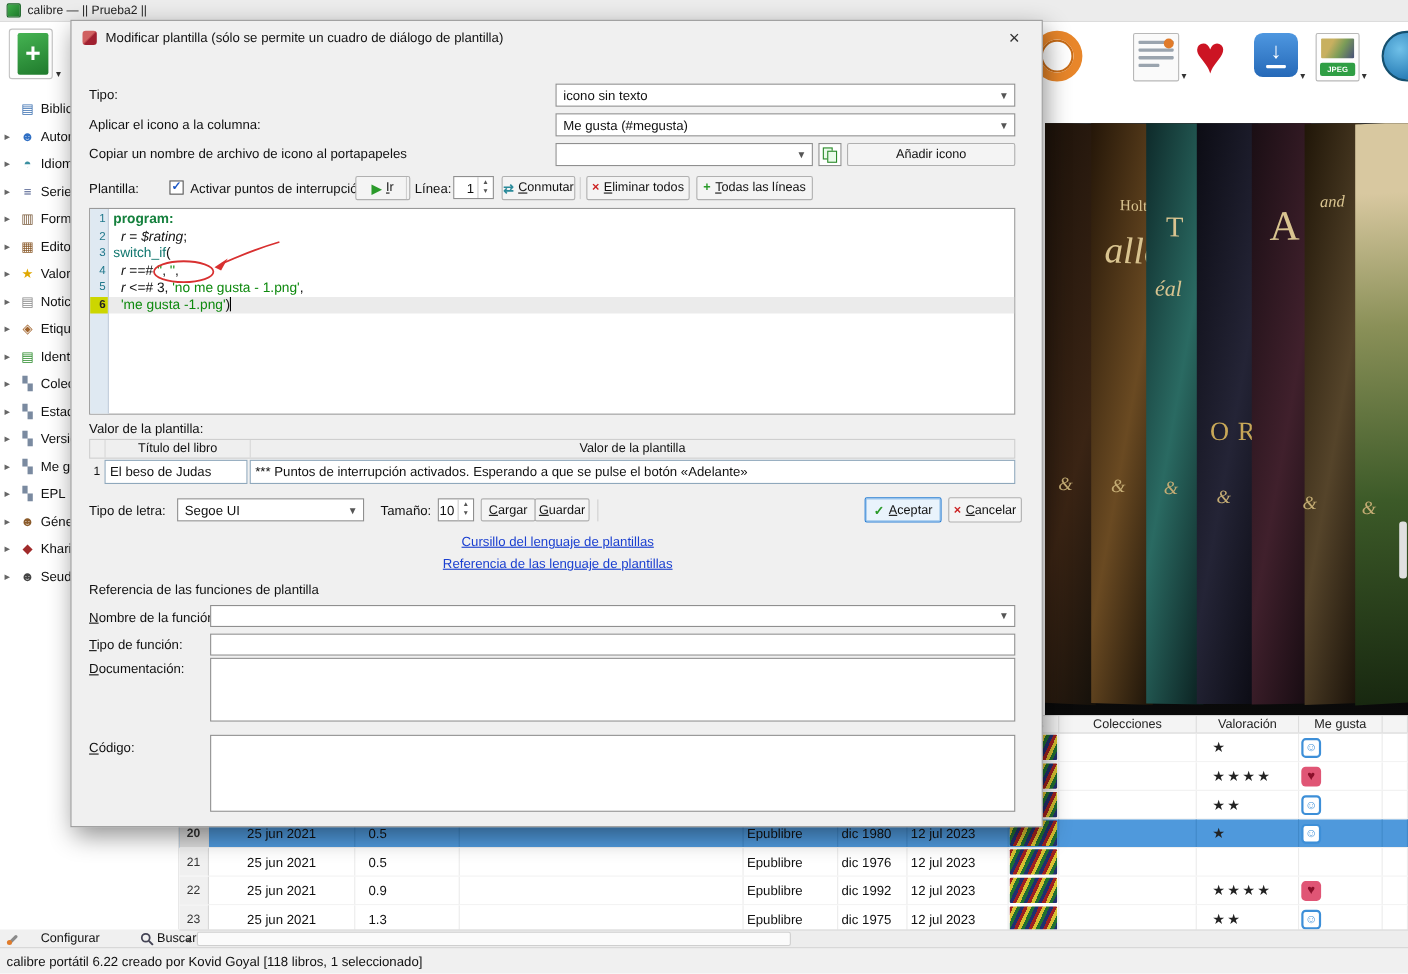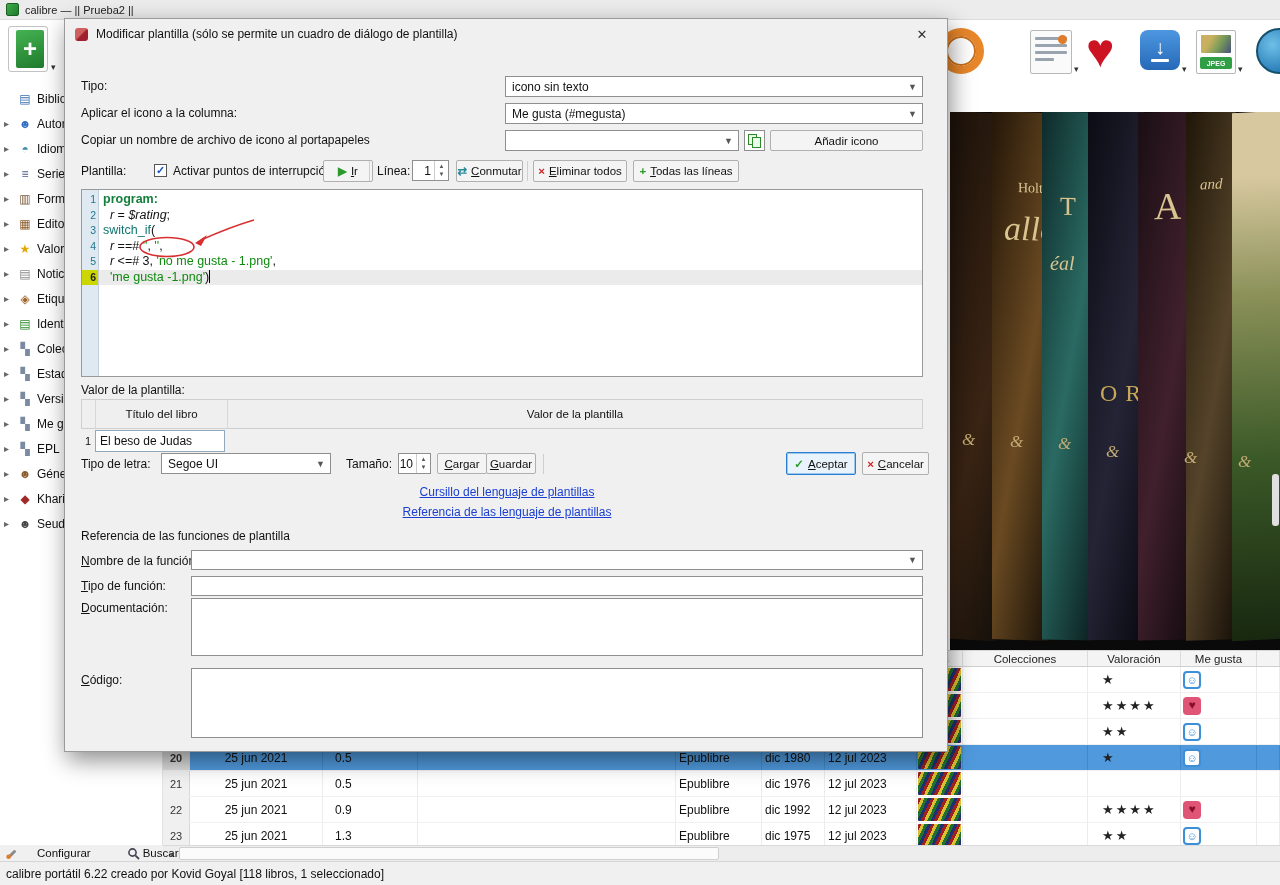--- a/index.html
+++ b/index.html
@@ -96,21 +96,21 @@
   .code-line { height:15.5px; line-height:15.5px; padding-left:4px; }
   .code-line.cur { background:#ebebeb; }
   .kw { color:#15803d; font-weight:bold; }
   .fn { color:#0f766e; }
   .id { font-style:italic; }
   .str { color:#0f8a0f; }
   .caret { display:inline-block; width:1px; height:13px; background:#000; vertical-align:-2px; }
   .anno { position:absolute; left:17px; top:0; width:824px; height:188px; pointer-events:none; }
 
   .res-table { position:absolute; left:16px; top:380px; width:842px; }
-  .res-head { display:flex; height:30px; background:#efefef; border:1px solid #cfcfcf; }
+  .res-head { display:flex; height:18px; background:#efefef; border:1px solid #cfcfcf; }
   .res-hn { width:14px; border-right:1px solid #d8d8d8; }
   .res-h1 { width:132px; border-right:1px solid #d8d8d8; font-size:11.5px; display:flex; align-items:center; justify-content:center; }
   .res-h2 { flex:1; font-size:11.5px; display:flex; align-items:center; justify-content:center; }
   .res-row { display:flex; height:24px; align-items:center; }
   .res-n { width:14px; font-size:11px; text-align:center; }
   .res-c1 { width:130px; height:22px; background:#fff; border:1px solid #8fa8bc; margin-right:2px; padding:0 4px; display:flex; align-items:center; font-size:12px; white-space:nowrap; overflow:hidden; }
   .res-c2 { flex:1; height:22px; background:#fff; border:1px solid #8fa8bc; padding:0 4px; display:flex; align-items:center; font-size:12px; white-space:nowrap; overflow:hidden; }
 
   .linkrow { position:absolute; left:0; width:884px; text-align:center; font-size:12px; }
   .linkrow span { color:#1a3fd0; text-decoration:underline; cursor:pointer; }
@@ -529,20 +529,21 @@
 
   <div class="res-table">
     <div class="res-head">
       <div class="res-hn"></div>
       <div class="res-h1">Título del libro</div>
       <div class="res-h2">Valor de la plantilla</div>
     </div>
     <div class="res-row">
       <div class="res-n">1</div>
       <div class="res-c1">El beso de Judas</div>
+      <div class="res-c2">*** Puntos de interrupción activados. Esperando a que se pulse el botón «Adelante»</div>
     </div>
   </div>
 
   <span class="lbl" style="left:16px; top:438px;">Tipo de letra:</span>
   <div class="combo" style="left:96px; top:434px; width:170px;">
     <span>Segoe UI</span>
       <span class="arr">▼</span>
   </div>
   <span class="lbl" style="left:281px; top:438px;">Tamaño:</span>
   <div class="spin" style="left:333px; top:434px; width:33px;">

